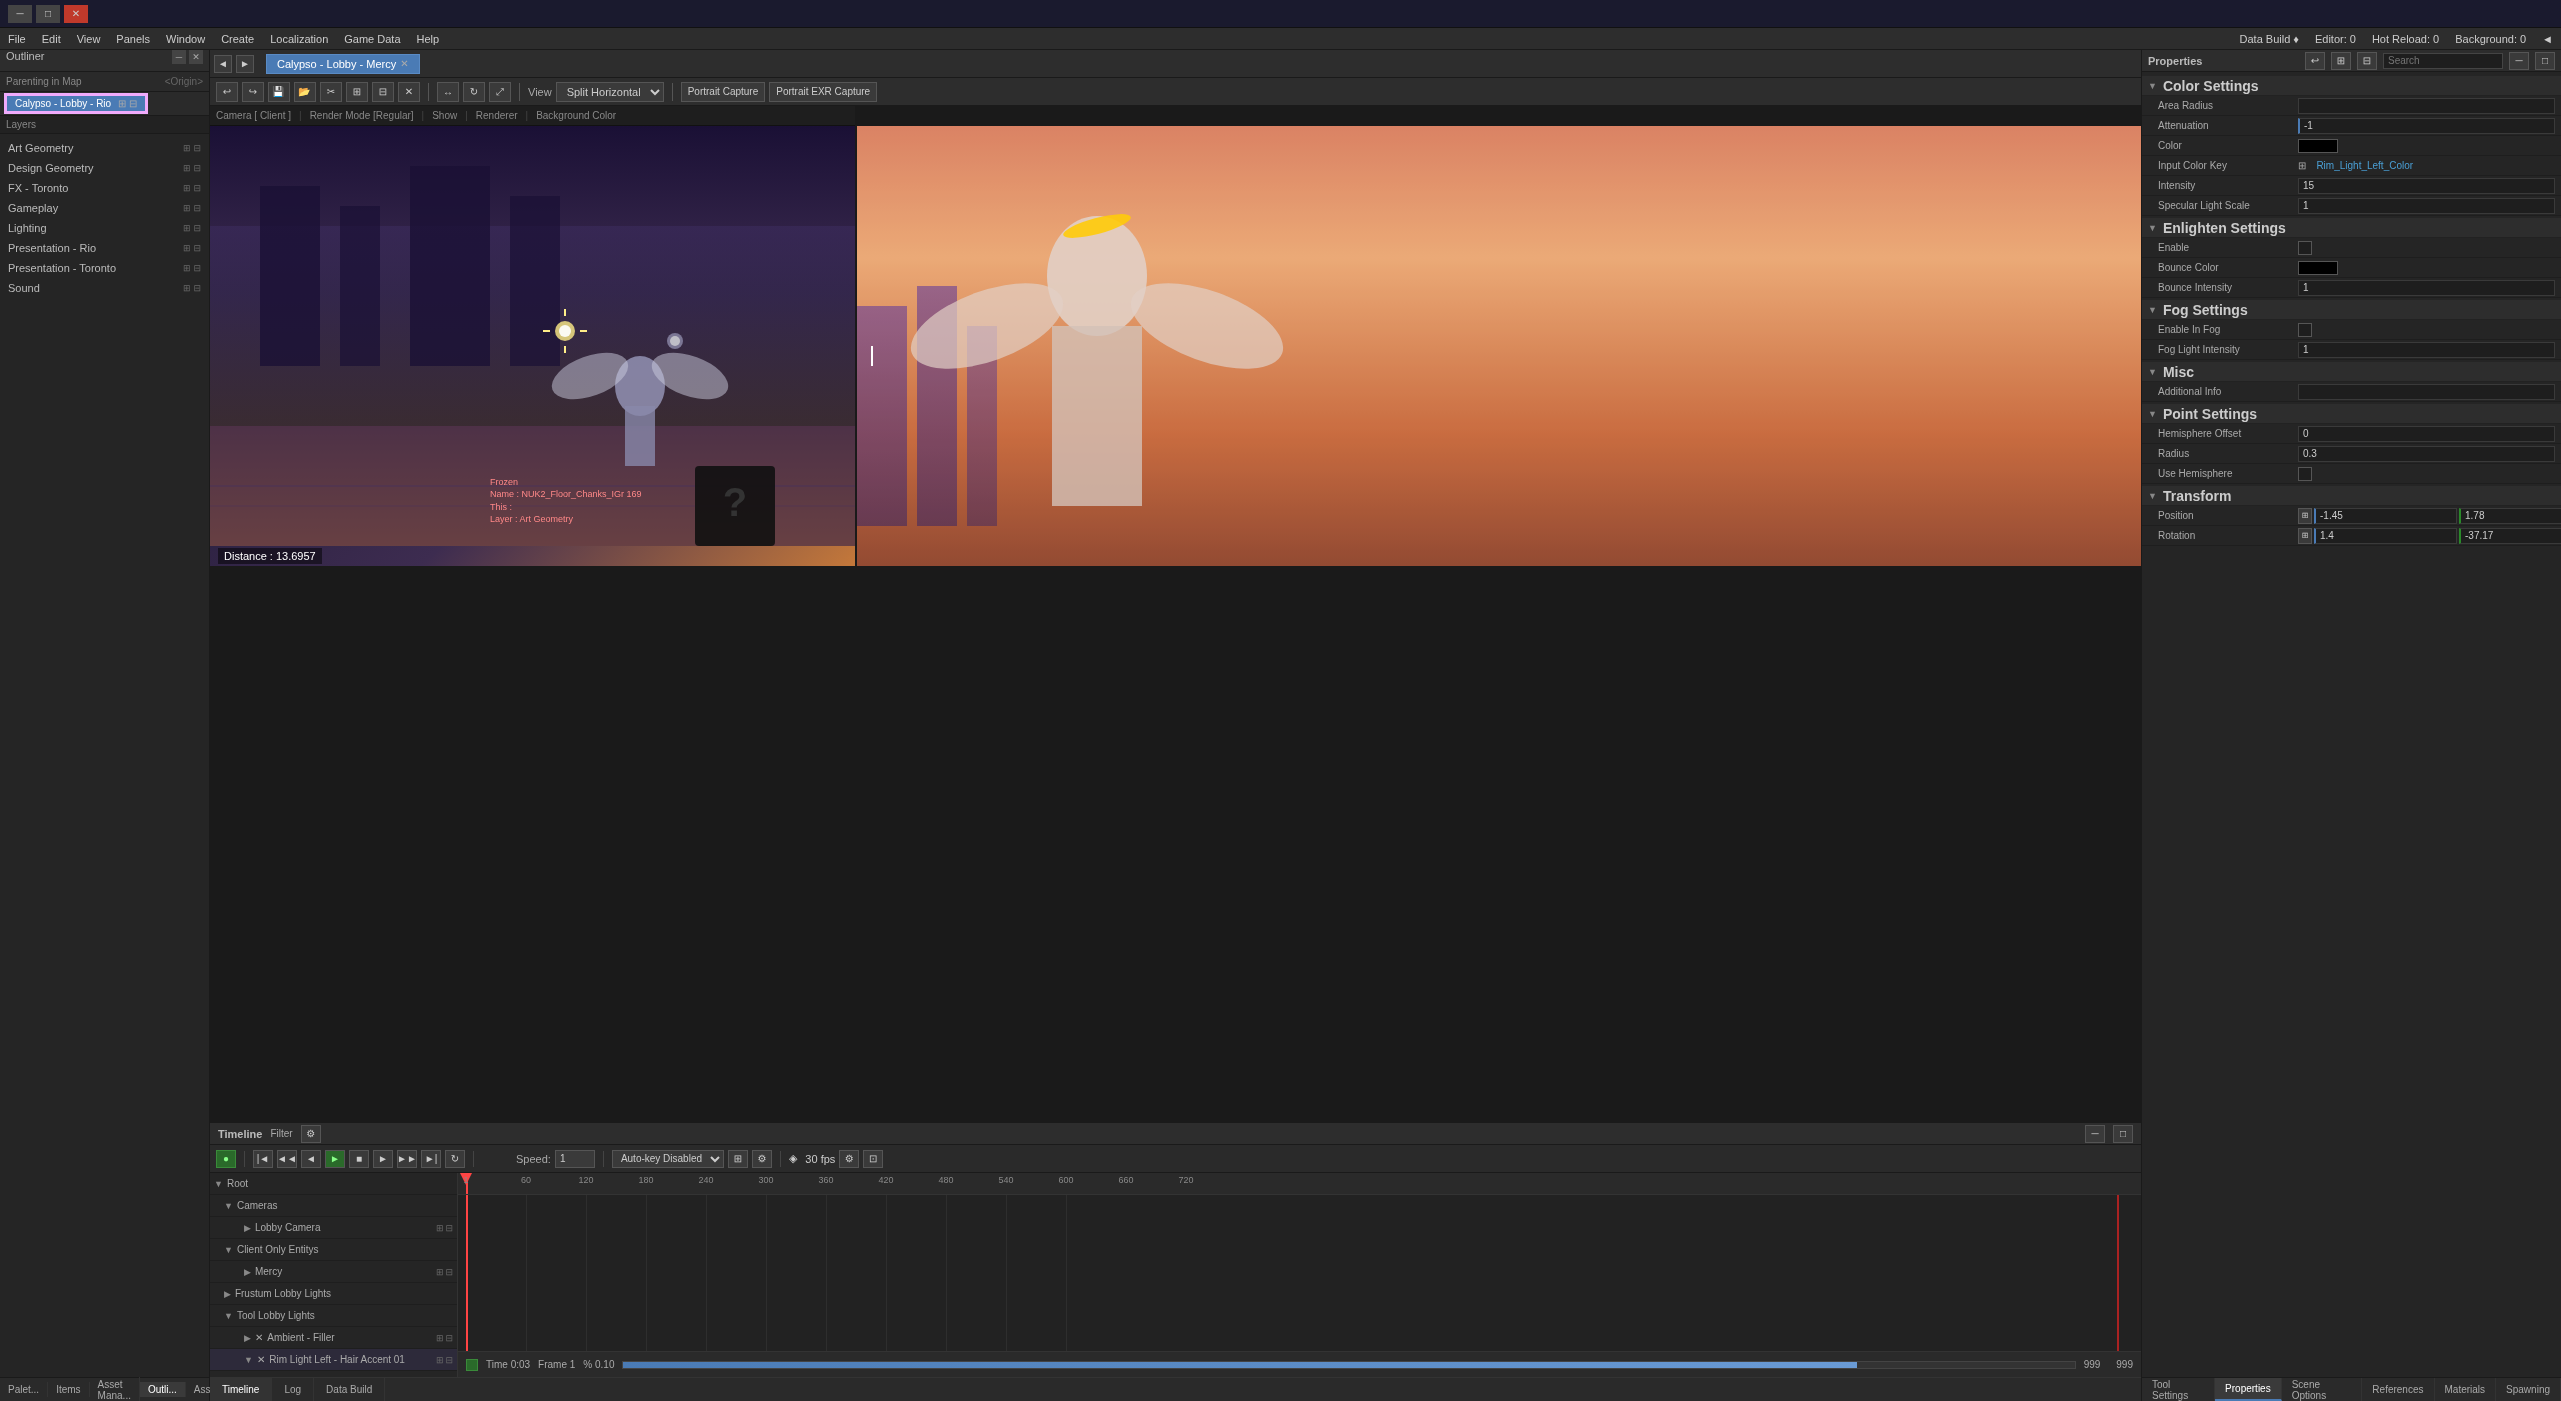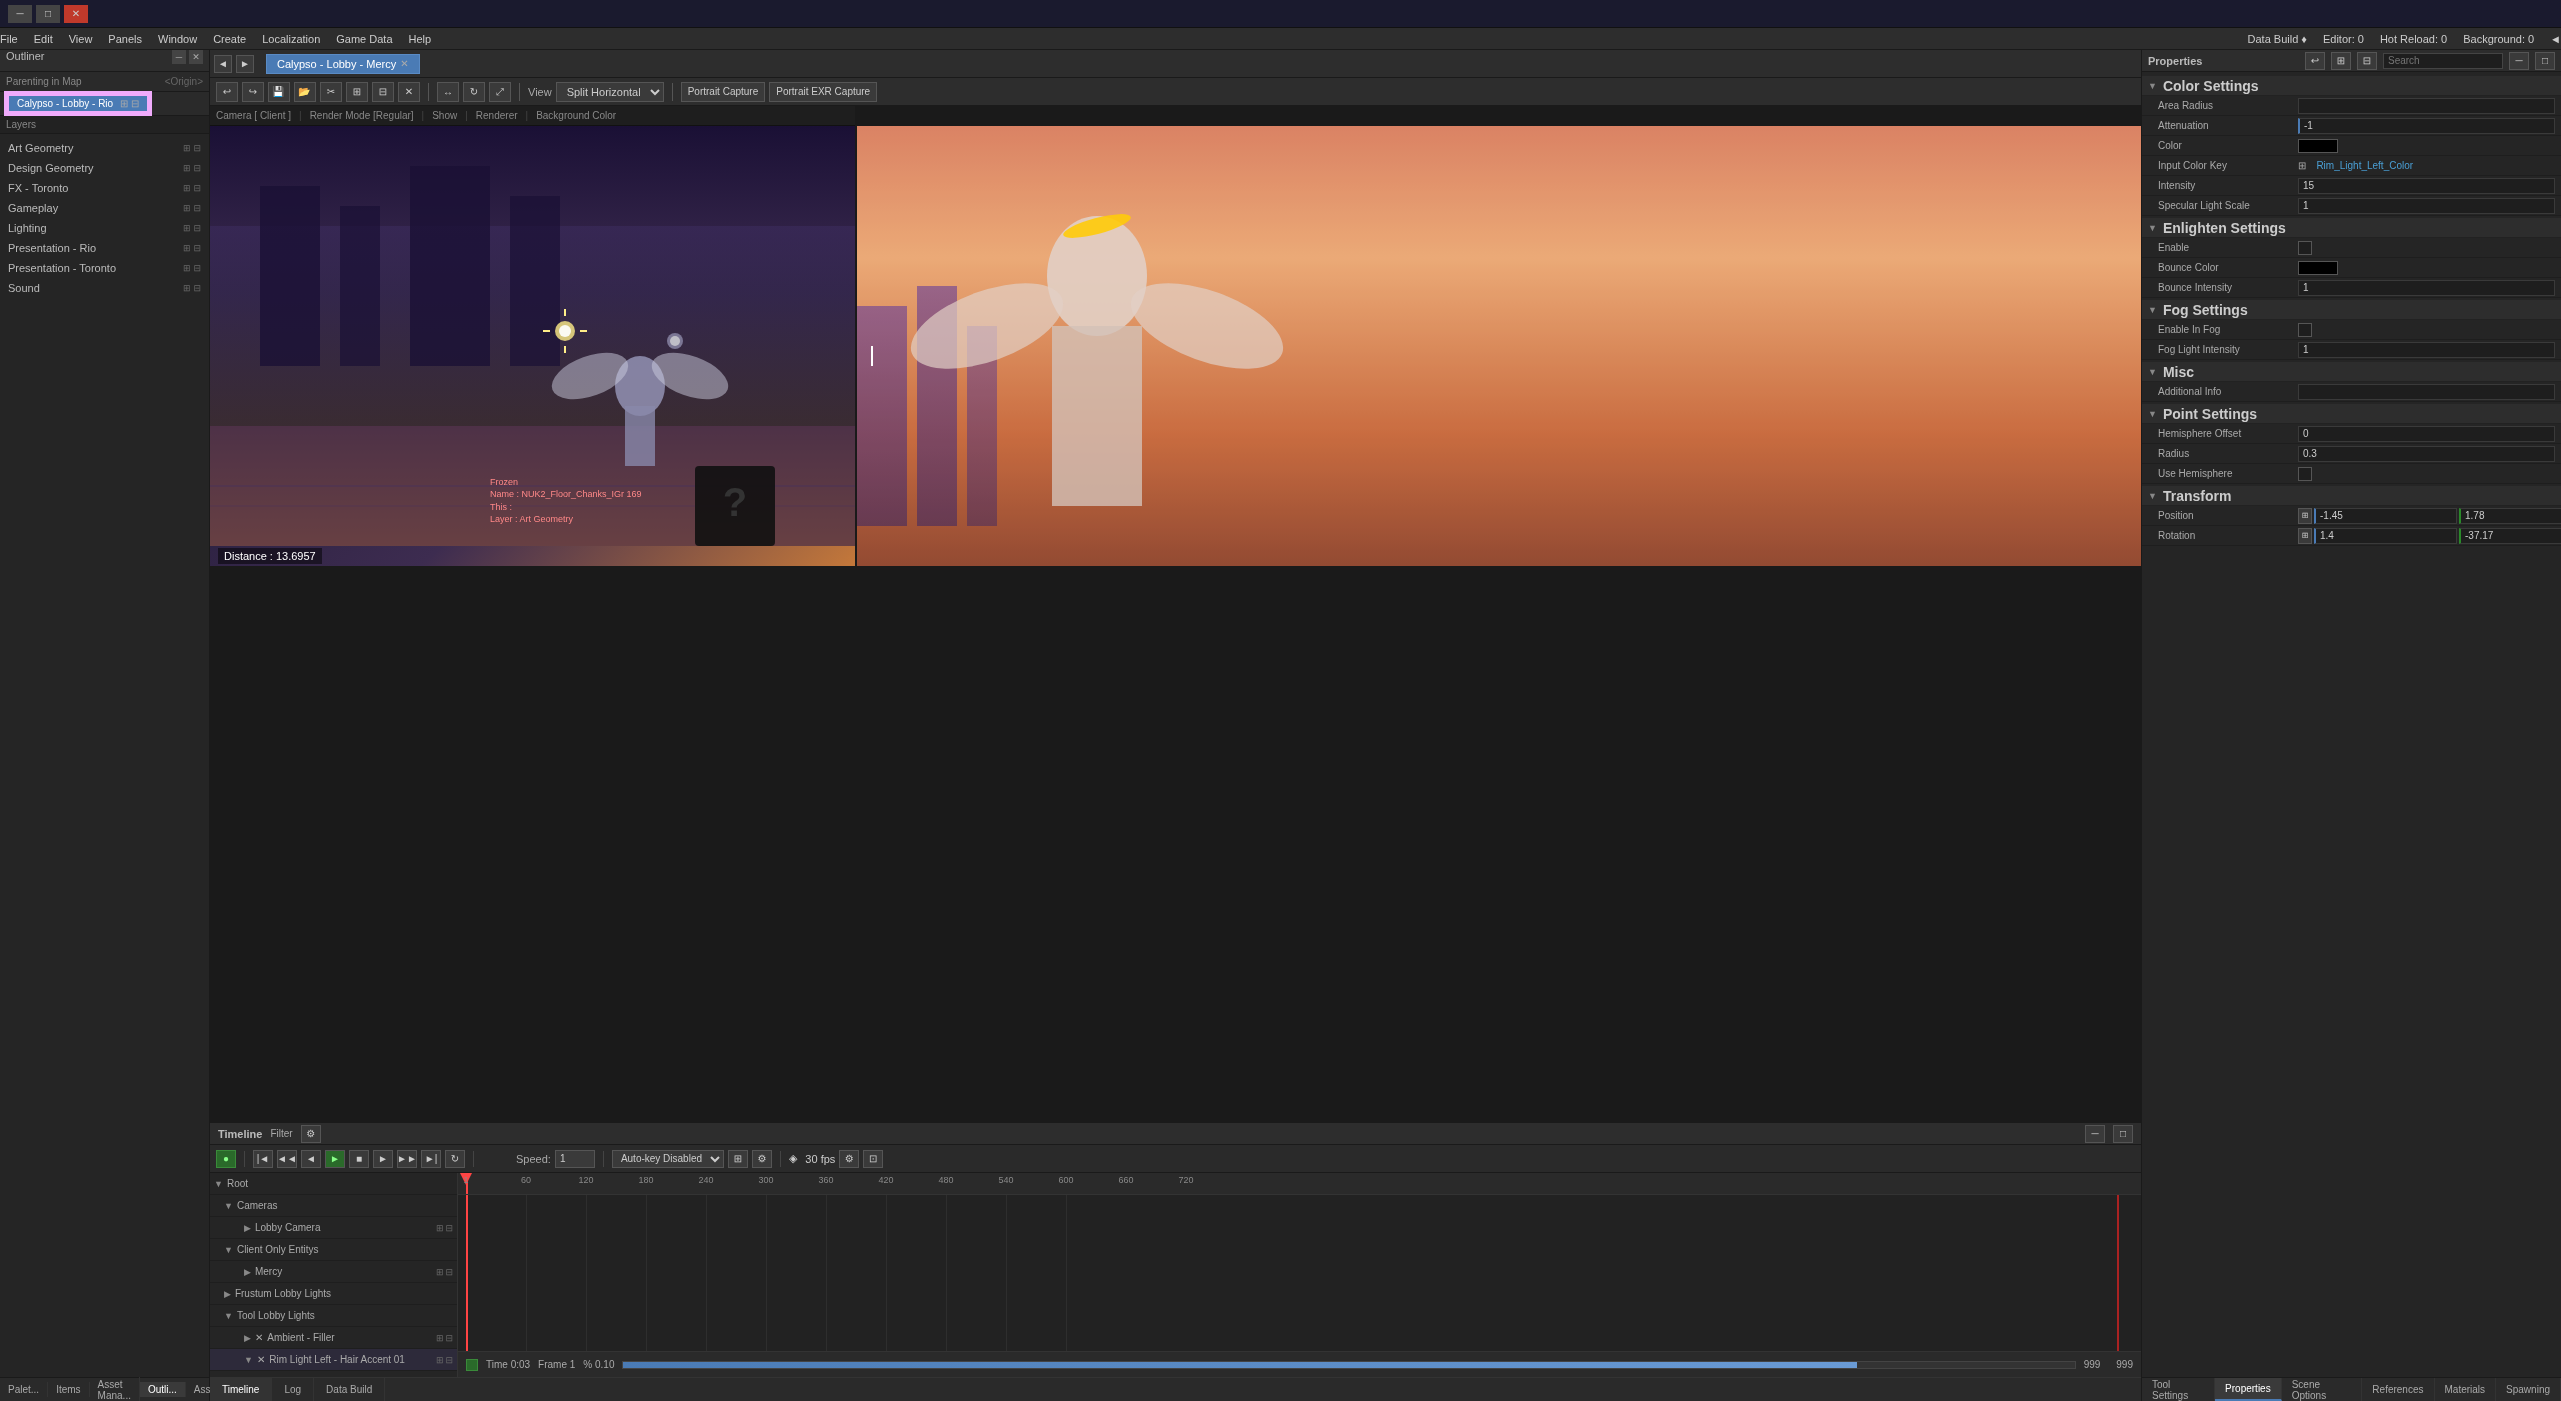--- a/index.html
+++ b/index.html
@@ -18,21 +18,21 @@
     #titlebar .win-controls { display: flex; gap: 4px; }
     #titlebar .win-btn { width: 24px; height: 18px; background: #444; border: none; color: #ccc; font-size: 10px; cursor: pointer; display: flex; align-items: center; justify-content: center; }
     #titlebar .win-btn.close { background: #c0392b; }
 
     
     #menubar {
       background: #2d2d2d;
       height: 22px;
       display: flex;
       align-items: center;
-      padding: 0 0;
+      padding: 0 8px;
       gap: 16px;
       border-bottom: 1px solid #1a1a1a;
     }
     #menubar span { color: #ccc; font-size: 11px; cursor: pointer; }
     #menubar .right { margin-left: auto; display: flex; gap: 16px; color: #aaa; font-size: 11px; }
 
     
     #main-layout {
       display: flex;
       height: calc(1401px - 50px);
@@ -77,21 +77,21 @@
       align-items: center;
       padding: 0 4px;
       border-bottom: 1px solid #1a1a1a;
     }
     .tab-item {
       padding: 2px 8px;
       font-size: 10px;
       color: #bbb;
       cursor: pointer;
       background: #3a3a3a;
-      border: 5px solid #f0abfc;
+      border: 3px solid #f0abfc;
       margin-right: 20px;
     }
     .tab-item.active { background: #4a7bb5; color: #fff; }
 
     .outliner-layers {
       padding: 4px 0;
       flex: 1;
       overflow-y: auto;
     }
     .layer-item {

